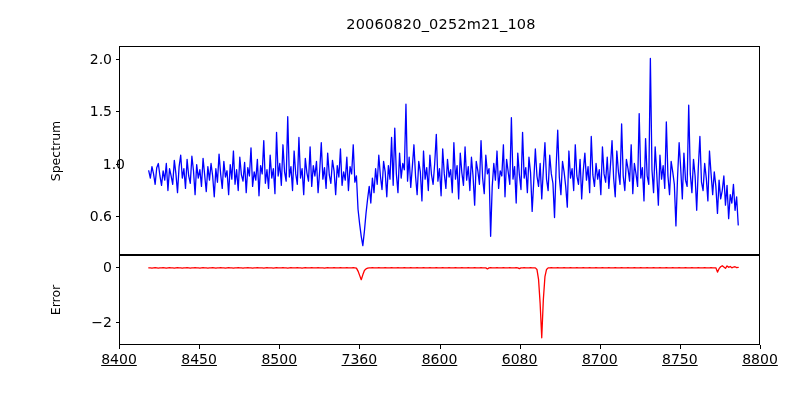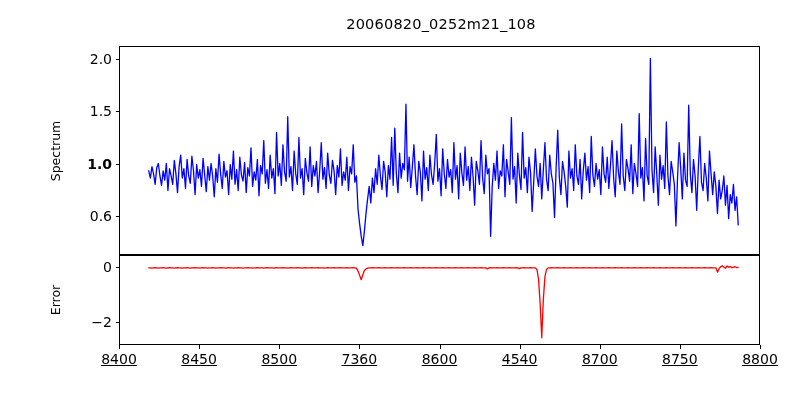--- a/index.html
+++ b/index.html
@@ -111,21 +111,21 @@
 
   <div class="axes" id="axes-spectrum">
     <svg class="plot-svg" id="svg-spectrum" viewBox="0 0 641 209" preserveAspectRatio="none">
         <path d="M28.84 124.98 L30.45 132.33 L32.05 120.78 L33.65 128.13 L35.26 138.63 L36.86 121.83 L38.46 117.63 L40.06 130.23 L41.66 139.68 L43.27 124.98 L44.87 134.43 L46.47 117.63 L48.07 144.93 L49.68 122.88 L51.28 130.23 L52.88 138.63 L54.49 114.48 L56.09 128.13 L57.69 147.04 L59.29 120.78 L60.90 109.23 L62.50 132.33 L64.10 122.88 L65.70 142.83 L67.30 113.43 L68.91 130.23 L70.51 137.58 L72.11 110.28 L73.72 124.98 L75.32 149.14 L76.92 118.68 L78.52 132.33 L80.13 123.93 L81.73 140.73 L83.33 112.38 L84.93 129.18 L86.54 145.98 L88.14 120.78 L89.74 134.43 L91.34 117.63 L92.94 130.23 L94.55 151.24 L96.15 122.88 L97.75 136.53 L99.36 108.18 L100.96 128.13 L102.56 142.83 L104.16 115.53 L105.77 131.28 L107.37 124.98 L108.97 149.14 L110.57 118.68 L112.17 133.38 L113.78 105.03 L115.38 138.63 L116.98 123.93 L118.58 144.93 L120.19 111.33 L121.79 129.18 L123.39 135.48 L125.00 116.58 L126.60 147.04 L128.20 121.83 L129.80 130.23 L131.41 101.87 L133.01 140.73 L134.61 126.03 L136.21 134.43 L137.81 113.43 L139.42 150.19 L141.02 119.73 L142.62 128.13 L144.22 94.52 L145.83 137.58 L147.43 123.93 L149.03 142.83 L150.63 109.23 L152.24 132.33 L153.84 122.88 L155.44 148.09 L157.04 86.12 L158.65 130.23 L160.25 117.63 L161.85 139.68 L163.46 98.72 L165.06 126.03 L166.66 135.48 L168.26 70.37 L169.87 131.28 L171.47 120.78 L173.07 144.93 L174.67 105.03 L176.28 128.13 L177.88 138.63 L179.48 91.37 L181.08 132.33 L182.68 122.88 L184.29 149.14 L185.89 112.38 L187.49 127.08 L189.09 135.48 L190.70 100.82 L192.30 140.73 L193.90 119.73 L195.50 130.23 L197.11 115.53 L198.71 147.04 L200.31 124.98 L201.91 96.62 L203.52 133.38 L205.12 121.83 L206.72 142.83 L208.33 107.13 L209.93 129.18 L211.53 137.58 L213.13 114.48 L214.74 124.98 L216.34 149.14 L217.94 119.73 L219.54 131.28 L221.14 102.92 L222.75 139.68 L224.35 126.03 L225.95 134.43 L227.55 111.33 L229.16 144.93 L230.76 120.78 L232.36 128.13 L233.97 98.72 L235.57 136.53 L237.17 130.23 L238.77 163.84 L240.38 178.54 L241.98 191.15 L243.58 200.60 L245.18 185.89 L246.78 168.04 L248.39 153.34 L249.99 140.73 L251.59 157.54 L253.20 132.33 L254.80 147.04 L256.40 122.88 L258.00 138.63 L259.61 109.23 L261.21 130.23 L262.81 143.88 L264.41 115.53 L266.01 126.03 L267.62 151.24 L269.22 119.73 L270.82 133.38 L272.43 91.37 L274.03 139.68 L275.63 81.92 L277.23 128.13 L278.83 147.04 L280.44 107.13 L282.04 132.33 L283.64 117.63 L285.25 123.93 L286.85 57.76 L288.45 135.48 L290.05 111.33 L291.66 141.78 L293.26 120.78 L294.86 98.72 L296.46 130.23 L298.06 149.14 L299.67 115.53 L301.27 126.03 L302.87 155.44 L304.47 105.03 L306.08 133.38 L307.68 121.83 L309.28 144.93 L310.88 109.23 L312.49 129.18 L314.09 138.63 L315.69 117.63 L317.30 88.22 L318.90 135.48 L320.50 122.88 L322.10 150.19 L323.70 102.92 L325.31 128.13 L326.91 142.83 L328.51 113.43 L330.12 131.28 L331.72 123.93 L333.32 147.04 L334.92 96.62 L336.53 133.38 L338.13 119.73 L339.73 153.34 L341.33 107.13 L342.94 127.08 L344.54 139.68 L346.14 100.82 L347.74 134.43 L349.35 120.78 L350.95 144.93 L352.55 111.33 L354.15 130.23 L355.76 159.64 L357.36 115.53 L358.96 124.98 L360.56 138.63 L362.16 94.52 L363.77 132.33 L365.37 148.09 L366.97 109.23 L368.57 128.13 L370.18 122.88 L371.78 191.15 L373.38 140.73 L374.98 117.63 L376.59 134.43 L378.19 105.03 L379.79 142.83 L381.39 124.98 L383.00 130.23 L384.60 98.72 L386.20 151.24 L387.81 113.43 L389.41 126.03 L391.01 138.63 L392.61 71.42 L394.21 133.38 L395.82 120.78 L397.42 157.54 L399.02 107.13 L400.63 129.18 L402.23 143.88 L403.83 86.12 L405.43 132.33 L407.04 121.83 L408.64 147.04 L410.24 111.33 L411.84 127.08 L413.44 165.94 L415.05 135.48 L416.65 102.92 L418.25 130.23 L419.86 140.73 L421.46 117.63 L423.06 153.34 L424.66 123.93 L426.27 96.62 L427.87 133.38 L429.47 144.93 L431.07 109.23 L432.68 128.13 L434.28 137.58 L435.88 172.24 L437.48 121.83 L439.09 84.02 L440.69 131.28 L442.29 149.14 L443.89 115.53 L445.49 126.03 L447.10 140.73 L448.70 161.74 L450.30 105.03 L451.90 132.33 L453.51 122.88 L455.11 144.93 L456.71 98.72 L458.31 130.23 L459.92 138.63 L461.52 113.43 L463.12 153.34 L464.72 124.98 L466.33 107.13 L467.93 134.43 L469.53 120.78 L471.13 147.04 L472.74 90.32 L474.34 129.18 L475.94 140.73 L477.55 117.63 L479.15 133.38 L480.75 123.93 L482.35 149.14 L483.95 100.82 L485.56 128.13 L487.16 136.53 L488.76 111.33 L490.37 142.83 L491.97 119.73 L493.57 94.52 L495.17 132.33 L496.78 151.24 L498.38 105.03 L499.98 126.03 L501.58 138.63 L503.19 77.72 L504.79 130.23 L506.39 144.93 L507.99 113.43 L509.60 122.88 L511.20 135.48 L512.80 98.72 L514.40 148.09 L516.00 117.63 L517.61 128.13 L519.21 140.73 L520.81 67.22 L522.41 132.33 L524.02 121.83 L525.62 155.44 L527.22 92.42 L528.82 130.23 L530.43 138.63 L532.03 11.55 L533.63 123.93 L535.24 147.04 L536.84 100.82 L538.44 128.13 L540.04 159.64 L541.64 109.23 L543.25 133.38 L544.85 119.73 L546.45 142.83 L548.05 75.62 L549.66 130.23 L551.26 149.14 L552.86 115.53 L554.47 126.03 L556.07 138.63 L557.67 180.64 L559.27 132.33 L560.88 96.62 L562.48 122.88 L564.08 153.34 L565.68 107.13 L567.28 134.43 L568.89 140.73 L570.49 58.81 L572.09 128.13 L573.70 147.04 L575.30 113.43 L576.90 130.23 L578.50 164.89 L580.11 121.83 L581.71 90.32 L583.31 136.53 L584.91 144.93 L586.51 117.63 L588.12 132.33 L589.72 155.44 L591.32 105.03 L592.93 128.13 L594.53 149.14 L596.13 126.03 L597.73 140.73 L599.34 168.04 L600.94 134.43 L602.54 153.34 L604.14 144.93 L605.75 130.23 L607.35 159.64 L608.95 139.68 L610.55 173.29 L612.15 149.14 L613.76 157.54 L615.36 138.63 L616.96 164.89 L618.56 151.24 L620.17 179.59" fill="none" stroke="#0000ff" stroke-width="1.3" stroke-linejoin="round" stroke-linecap="round" vector-effect="non-scaling-stroke"></path>
       </svg>
   </div>
   <div id="spectrum-decor">
       <div class="tick-mark tick-y" style="left: 115.5px; top: 216.141px;"></div>
       <div class="tick-label tick-label-y" style="left: 67px; top: 216.141px; width: 45px;">0.6</div>
       <div class="tick-mark tick-y" style="left: 115.5px; top: 163.628px;"></div>
-      <div class="tick-label tick-label-y" style="left: 67px; top: 163.628px; width: 45px; font-weight: bold;">1.0</div>
+      <div class="tick-label tick-label-y" style="left: 80px; top: 163.628px; width: 45px;">1.0</div>
       <div class="tick-mark tick-y" style="left: 115.5px; top: 111.116px;"></div>
       <div class="tick-label tick-label-y" style="left: 67px; top: 111.116px; width: 45px;">1.5</div>
       <div class="tick-mark tick-y" style="left: 115.5px; top: 58.603px;"></div>
       <div class="tick-label tick-label-y" style="left: 67px; top: 58.603px; width: 45px;">2.0</div>
     </div>
   <div class="axis-label-y" id="ylabel-spectrum" style="left: 0px; top: 150.5px; transform: translate(-50%, -50%) rotate(-90deg); margin-left: 55px;">Spectrum</div>
 
   <div class="axes" id="axes-error">
     <svg class="plot-svg" id="svg-error" viewBox="0 0 641 90" preserveAspectRatio="none">
         <path d="M28.84 12.11 L30.45 12.11 L32.05 12.39 L33.65 12.11 L35.26 11.83 L36.86 12.11 L38.46 12.39 L40.06 12.11 L41.66 12.11 L43.27 11.83 L44.87 12.11 L46.47 12.39 L48.07 12.11 L49.68 11.83 L51.28 12.11 L52.88 12.11 L54.49 12.39 L56.09 12.11 L57.69 11.83 L59.29 12.11 L60.90 12.11 L62.50 12.39 L64.10 12.11 L65.70 12.11 L67.30 11.83 L68.91 12.11 L70.51 12.39 L72.11 12.11 L73.72 12.11 L75.32 11.83 L76.92 12.11 L78.52 12.11 L80.13 12.39 L81.73 12.11 L83.33 11.83 L84.93 12.11 L86.54 12.11 L88.14 12.39 L89.74 12.11 L91.34 12.11 L92.94 11.83 L94.55 12.11 L96.15 12.39 L97.75 12.11 L99.36 12.11 L100.96 11.83 L102.56 12.11 L104.16 12.11 L105.77 12.39 L107.37 12.11 L108.97 11.83 L110.57 12.11 L112.17 12.11 L113.78 12.39 L115.38 12.11 L116.98 12.11 L118.58 11.83 L120.19 12.11 L121.79 12.11 L123.39 12.39 L125.00 12.11 L126.60 12.11 L128.20 11.83 L129.80 12.11 L131.41 12.11 L133.01 12.39 L134.61 12.11 L136.21 12.11 L137.81 11.83 L139.42 12.11 L141.02 12.11 L142.62 12.11 L144.22 12.39 L145.83 12.11 L147.43 11.83 L149.03 12.11 L150.63 12.11 L152.24 12.11 L153.84 12.39 L155.44 12.11 L157.04 11.83 L158.65 12.11 L160.25 12.11 L161.85 12.11 L163.46 11.83 L165.06 12.11 L166.66 12.11 L168.26 12.39 L169.87 12.11 L171.47 11.83 L173.07 12.11 L174.67 12.11 L176.28 12.11 L177.88 11.83 L179.48 12.11 L181.08 12.11 L182.68 12.39 L184.29 12.11 L185.89 11.83 L187.49 12.11 L189.09 12.11 L190.70 12.11 L192.30 11.83 L193.90 12.11 L195.50 12.11 L197.11 12.11 L198.71 11.83 L200.31 12.11 L201.91 12.11 L203.52 12.11 L205.12 12.39 L206.72 12.11 L208.33 11.83 L209.93 12.11 L211.53 12.11 L213.13 12.11 L214.74 11.83 L216.34 12.11 L217.94 12.11 L219.54 12.11 L221.14 11.83 L222.75 12.11 L224.35 12.11 L225.95 12.11 L227.55 11.83 L229.16 12.11 L230.76 12.11 L232.36 12.11 L233.97 11.83 L235.57 12.11 L237.17 12.39 L238.77 15.41 L240.38 19.82 L241.98 24.22 L243.58 19.27 L245.18 14.86 L246.78 13.21 L248.39 12.39 L249.99 12.11 L251.59 12.11 L253.20 11.83 L254.80 12.11 L256.40 12.11 L258.00 12.11 L259.61 11.83 L261.21 12.11 L262.81 12.11 L264.41 12.11 L266.01 11.83 L267.62 12.11 L269.22 12.11 L270.82 12.11 L272.43 11.83 L274.03 12.11 L275.63 12.11 L277.23 12.11 L278.83 11.83 L280.44 12.11 L282.04 12.11 L283.64 12.11 L285.25 11.83 L286.85 12.11 L288.45 12.11 L290.05 12.11 L291.66 11.83 L293.26 12.11 L294.86 12.11 L296.46 12.11 L298.06 11.83 L299.67 12.11 L301.27 12.11 L302.87 12.11 L304.47 11.83 L306.08 12.11 L307.68 12.11 L309.28 12.11 L310.88 11.83 L312.49 12.11 L314.09 12.11 L315.69 12.11 L317.30 11.83 L318.90 12.11 L320.50 12.11 L322.10 12.11 L323.70 11.83 L325.31 12.11 L326.91 12.11 L328.51 12.11 L330.12 11.83 L331.72 12.11 L333.32 12.11 L334.92 12.11 L336.53 11.83 L338.13 12.11 L339.73 12.11 L341.33 12.11 L342.94 11.83 L344.54 12.11 L346.14 12.11 L347.74 12.11 L349.35 11.83 L350.95 12.11 L352.55 12.11 L354.15 12.11 L355.76 11.83 L357.36 12.11 L358.96 12.11 L360.56 12.11 L362.16 11.83 L363.77 12.11 L365.37 12.11 L366.97 12.11 L368.57 13.21 L370.18 12.11 L371.78 11.83 L373.38 12.11 L374.98 12.11 L376.59 12.11 L378.19 11.83 L379.79 12.11 L381.39 12.11 L383.00 12.11 L384.60 11.83 L386.20 12.11 L387.81 12.11 L389.41 12.11 L391.01 11.83 L392.61 12.11 L394.21 12.11 L395.82 12.11 L397.42 11.83 L399.02 12.11 L400.63 12.94 L402.23 12.11 L403.83 12.11 L405.43 11.83 L407.04 12.11 L408.64 12.11 L410.24 12.11 L411.84 11.83 L413.44 12.11 L415.05 12.11 L416.65 12.11 L418.25 13.76 L419.86 23.94 L421.46 48.72 L423.06 83.67 L424.66 44.59 L426.27 21.19 L427.87 13.76 L429.47 12.11 L431.07 12.11 L432.68 11.83 L434.28 12.11 L435.88 12.11 L437.48 12.11 L439.09 11.83 L440.69 12.11 L442.29 12.11 L443.89 12.11 L445.49 11.83 L447.10 12.11 L448.70 12.11 L450.30 12.11 L451.90 11.83 L453.51 12.11 L455.11 12.11 L456.71 12.11 L458.31 11.83 L459.92 12.11 L461.52 12.11 L463.12 12.11 L464.72 11.83 L466.33 12.11 L467.93 12.11 L469.53 12.11 L471.13 11.83 L472.74 12.11 L474.34 12.11 L475.94 12.11 L477.55 11.83 L479.15 12.11 L480.75 12.11 L482.35 12.11 L483.95 11.83 L485.56 12.11 L487.16 12.11 L488.76 12.11 L490.37 11.83 L491.97 12.11 L493.57 12.11 L495.17 12.11 L496.78 11.83 L498.38 12.11 L499.98 12.11 L501.58 12.11 L503.19 11.83 L504.79 12.11 L506.39 12.11 L507.99 12.11 L509.60 11.83 L511.20 12.11 L512.80 12.11 L514.40 12.11 L516.00 11.83 L517.61 12.11 L519.21 12.11 L520.81 12.11 L522.41 11.83 L524.02 12.11 L525.62 12.11 L527.22 12.11 L528.82 11.83 L530.43 12.11 L532.03 12.11 L533.63 12.11 L535.24 11.83 L536.84 12.11 L538.44 12.11 L540.04 12.11 L541.64 11.83 L543.25 12.11 L544.85 12.11 L546.45 12.11 L548.05 11.83 L549.66 12.11 L551.26 12.11 L552.86 12.11 L554.47 11.83 L556.07 12.11 L557.67 12.11 L559.27 12.11 L560.88 11.83 L562.48 12.11 L564.08 12.11 L565.68 12.11 L567.28 11.83 L568.89 12.11 L570.49 12.11 L572.09 12.11 L573.70 11.83 L575.30 12.11 L576.90 12.11 L578.50 12.11 L580.11 11.83 L581.71 12.11 L583.31 12.11 L584.91 12.11 L586.51 11.83 L588.12 12.11 L589.72 12.11 L591.32 12.11 L592.93 11.83 L594.53 12.11 L596.13 12.11 L597.73 12.11 L599.34 16.51 L600.94 12.94 L602.54 11.01 L604.14 9.91 L605.75 11.28 L607.35 12.66 L608.95 10.18 L610.55 11.56 L612.15 10.73 L613.76 12.11 L615.36 11.28 L616.96 11.01 L618.56 11.83 L620.17 11.56" fill="none" stroke="#ff0000" stroke-width="1.3" stroke-linejoin="round" stroke-linecap="round" vector-effect="non-scaling-stroke"></path>
@@ -140,21 +140,21 @@
       <div class="tick-label tick-label-x" style="left: 119px; top: 351px;">8400</div>
       <div class="tick-mark tick-x" style="left: 199.125px; top: 345px;"></div>
       <div class="tick-label tick-label-x" style="left: 199.125px; top: 351px;">8450</div>
       <div class="tick-mark tick-x" style="left: 279.25px; top: 345px;"></div>
       <div class="tick-label tick-label-x" style="left: 279.25px; top: 351px;">8500</div>
       <div class="tick-mark tick-x" style="left: 359.375px; top: 345px;"></div>
       <div class="tick-label tick-label-x" style="left: 359.375px; top: 351px;">7360</div>
       <div class="tick-mark tick-x" style="left: 439.5px; top: 345px;"></div>
       <div class="tick-label tick-label-x" style="left: 439.5px; top: 351px;">8600</div>
       <div class="tick-mark tick-x" style="left: 519.625px; top: 345px;"></div>
-      <div class="tick-label tick-label-x" style="left: 519.625px; top: 351px;">4540</div>
+      <div class="tick-label tick-label-x" style="left: 519.625px; top: 351px;">6080</div>
       <div class="tick-mark tick-x" style="left: 599.75px; top: 345px;"></div>
       <div class="tick-label tick-label-x" style="left: 599.75px; top: 351px;">8700</div>
       <div class="tick-mark tick-x" style="left: 679.875px; top: 345px;"></div>
       <div class="tick-label tick-label-x" style="left: 679.875px; top: 351px;">8750</div>
       <div class="tick-mark tick-x" style="left: 760px; top: 345px;"></div>
       <div class="tick-label tick-label-x" style="left: 760px; top: 351px;">8800</div>
     </div>
   <div class="axis-label-y" id="ylabel-error" style="left: 0px; top: 300px; transform: translate(-50%, -50%) rotate(-90deg); margin-left: 55px;">Error</div>
 
 

